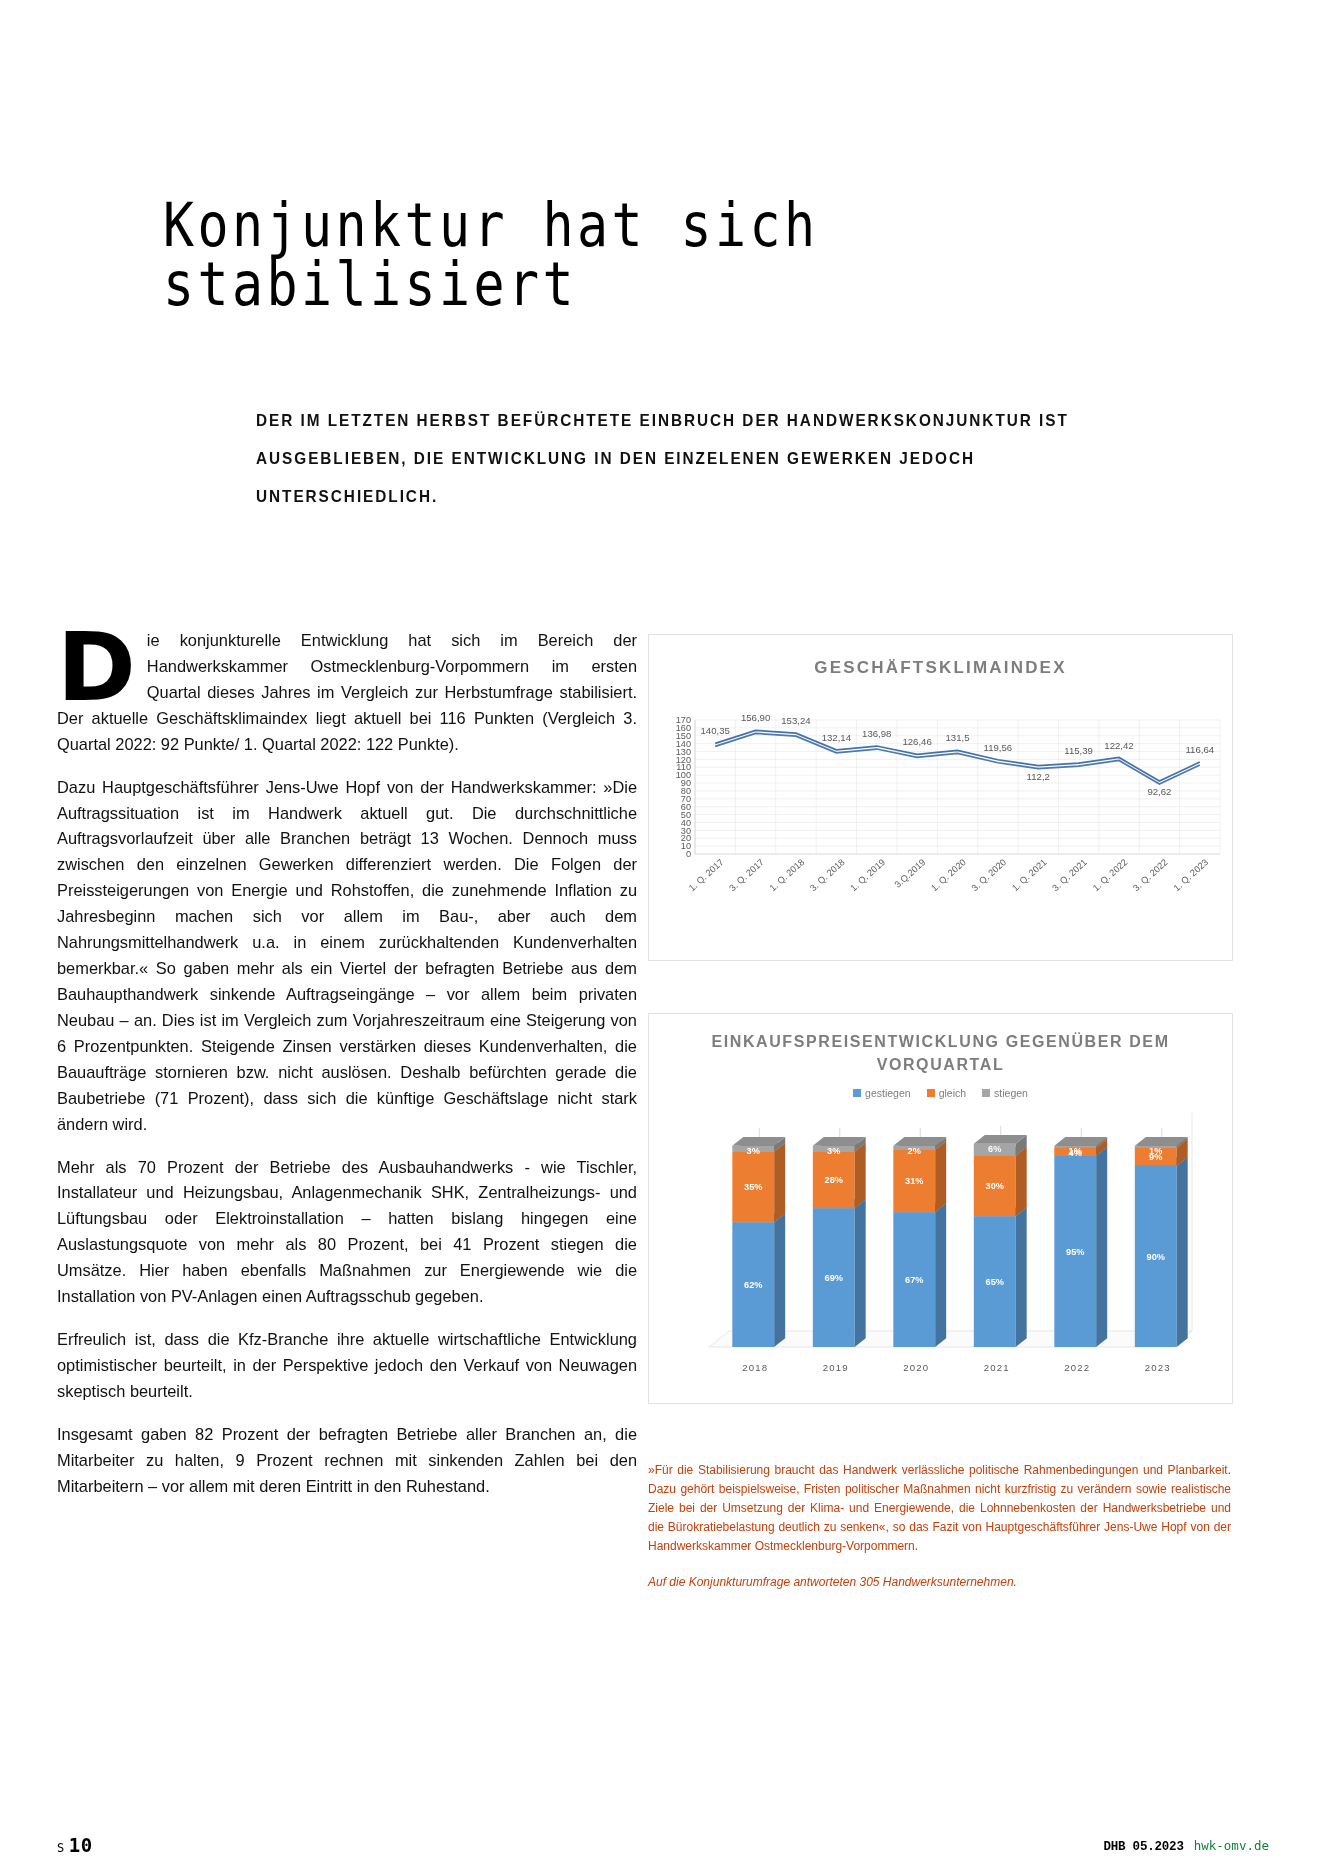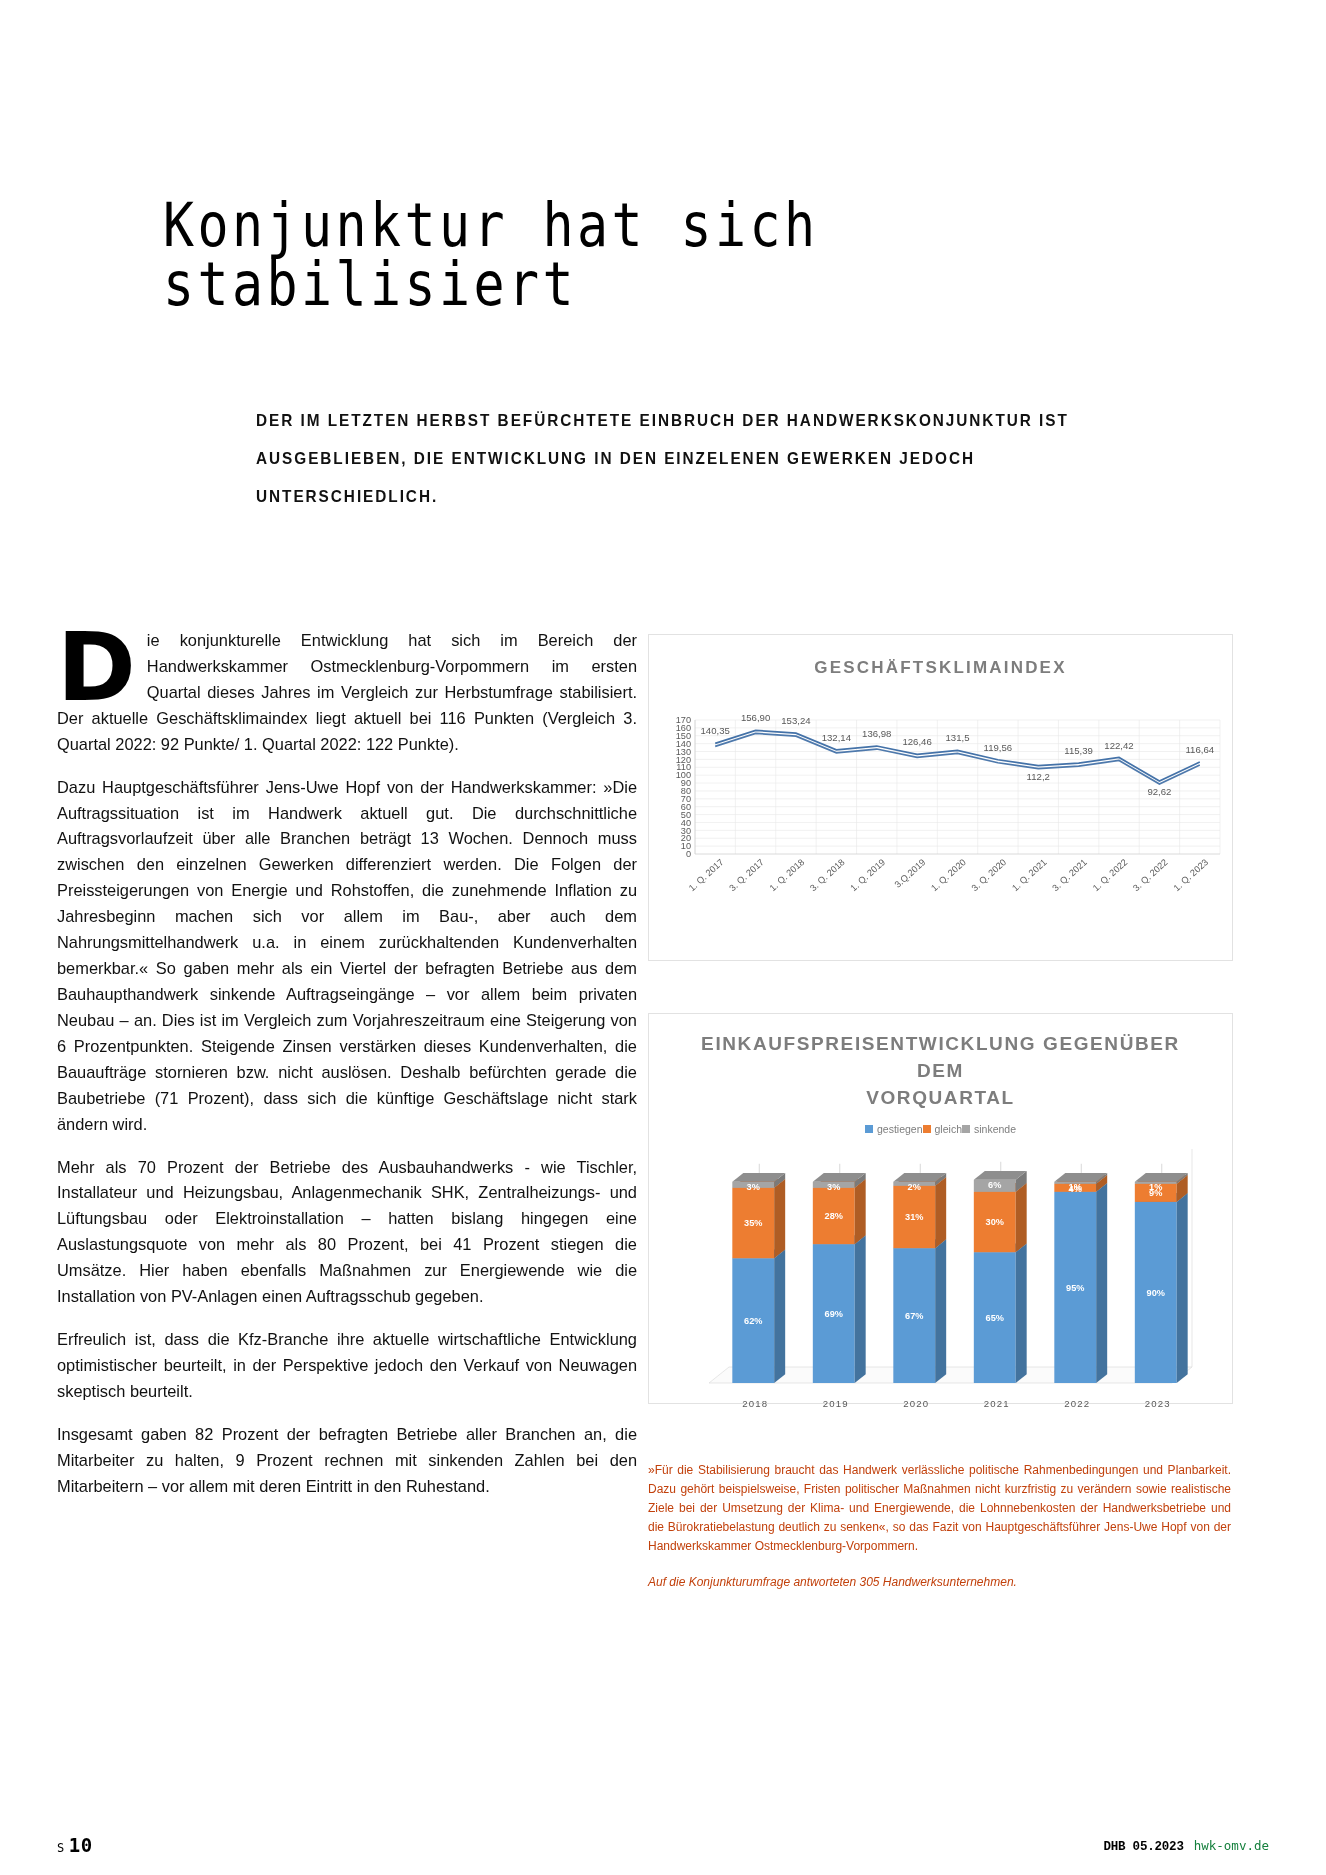--- a/index.html
+++ b/index.html
@@ -88,25 +88,25 @@
   #bar-chart-box  { left: 648px; top: 1013px; width: 585px; height: 391px; }
 
   .chart-title {
     text-align: center;
     color: #7d7d7d;
     font-weight: 700;
     letter-spacing: 2.2px;
     line-height: 1.42;
   }
   #line-chart-box .chart-title { font-size: 17px; padding: 21px 40px 0; }
-  #bar-chart-box .chart-title  { font-size: 19px; padding: 17px 48px 0; letter-spacing: 1.6px;}
+  #bar-chart-box .chart-title  { font-size: 16px; padding: 17px 48px 0; letter-spacing: 1.6px;}
 
   
   .legend {
-    display: flex; justify-content: center; 
+    display: flex; justify-content: center; gap: 16px;
     margin-top: 11px; font-size: 10.5px; color: #7d7d7d;
   }
   .legend .item { display: flex; align-items: center; gap: 4px; }
   .legend .sw { width: 8px; height: 8px; display: inline-block; }
 
   
   .lc-wrap { position: relative; width: 585px; height: 240px; }
 
   
   .bc-wrap { position: relative; width: 585px; height: 300px; }
@@ -247,21 +247,21 @@
         <div class="item">
           <span class="sw" style="background: rgb(91, 155, 213);"></span>
           <span>gestiegen</span>
         </div>
         <div class="item">
           <span class="sw" style="background: rgb(237, 125, 49);"></span>
           <span>gleich</span>
         </div>
         <div class="item">
           <span class="sw" style="background: rgb(165, 165, 165);"></span>
-          <span>sinkende</span>
+          <span>stiegen</span>
         </div>
       </div>
     <div class="bc-wrap">
       <svg id="bc-svg" width="585" height="300" viewBox="0 0 585 300">
           <polygon points="60,248 523,248 543,232 80 232" fill="#fbfbfb" stroke="#dcdcdc" stroke-width="0.7"></polygon>
           <line x1="543" y1="232" x2="543" y2="14" stroke="#dcdcdc" stroke-width="0.7"></line>
           <rect x="83.32" y="123.2312" width="41.86" height="124.7688" fill="#5b9bd5"></rect>
           <polygon points="125.17999999999999,123.2312 136.18,114.4312 136.18,239.2 125.17999999999999,248" fill="rgb(67,115,158)"></polygon>
           <polygon points="83.32,123.2312 94.32,114.4312 136.18,114.4312 125.17999999999999,123.2312" fill="rgb(80,136,187)"></polygon>
           <text x="104.25" y="189.0156" text-anchor="middle" font-size="9.2" font-weight="bold" fill="#ffffff" font-family="&quot;Liberation Sans&quot;, sans-serif">62%</text>

